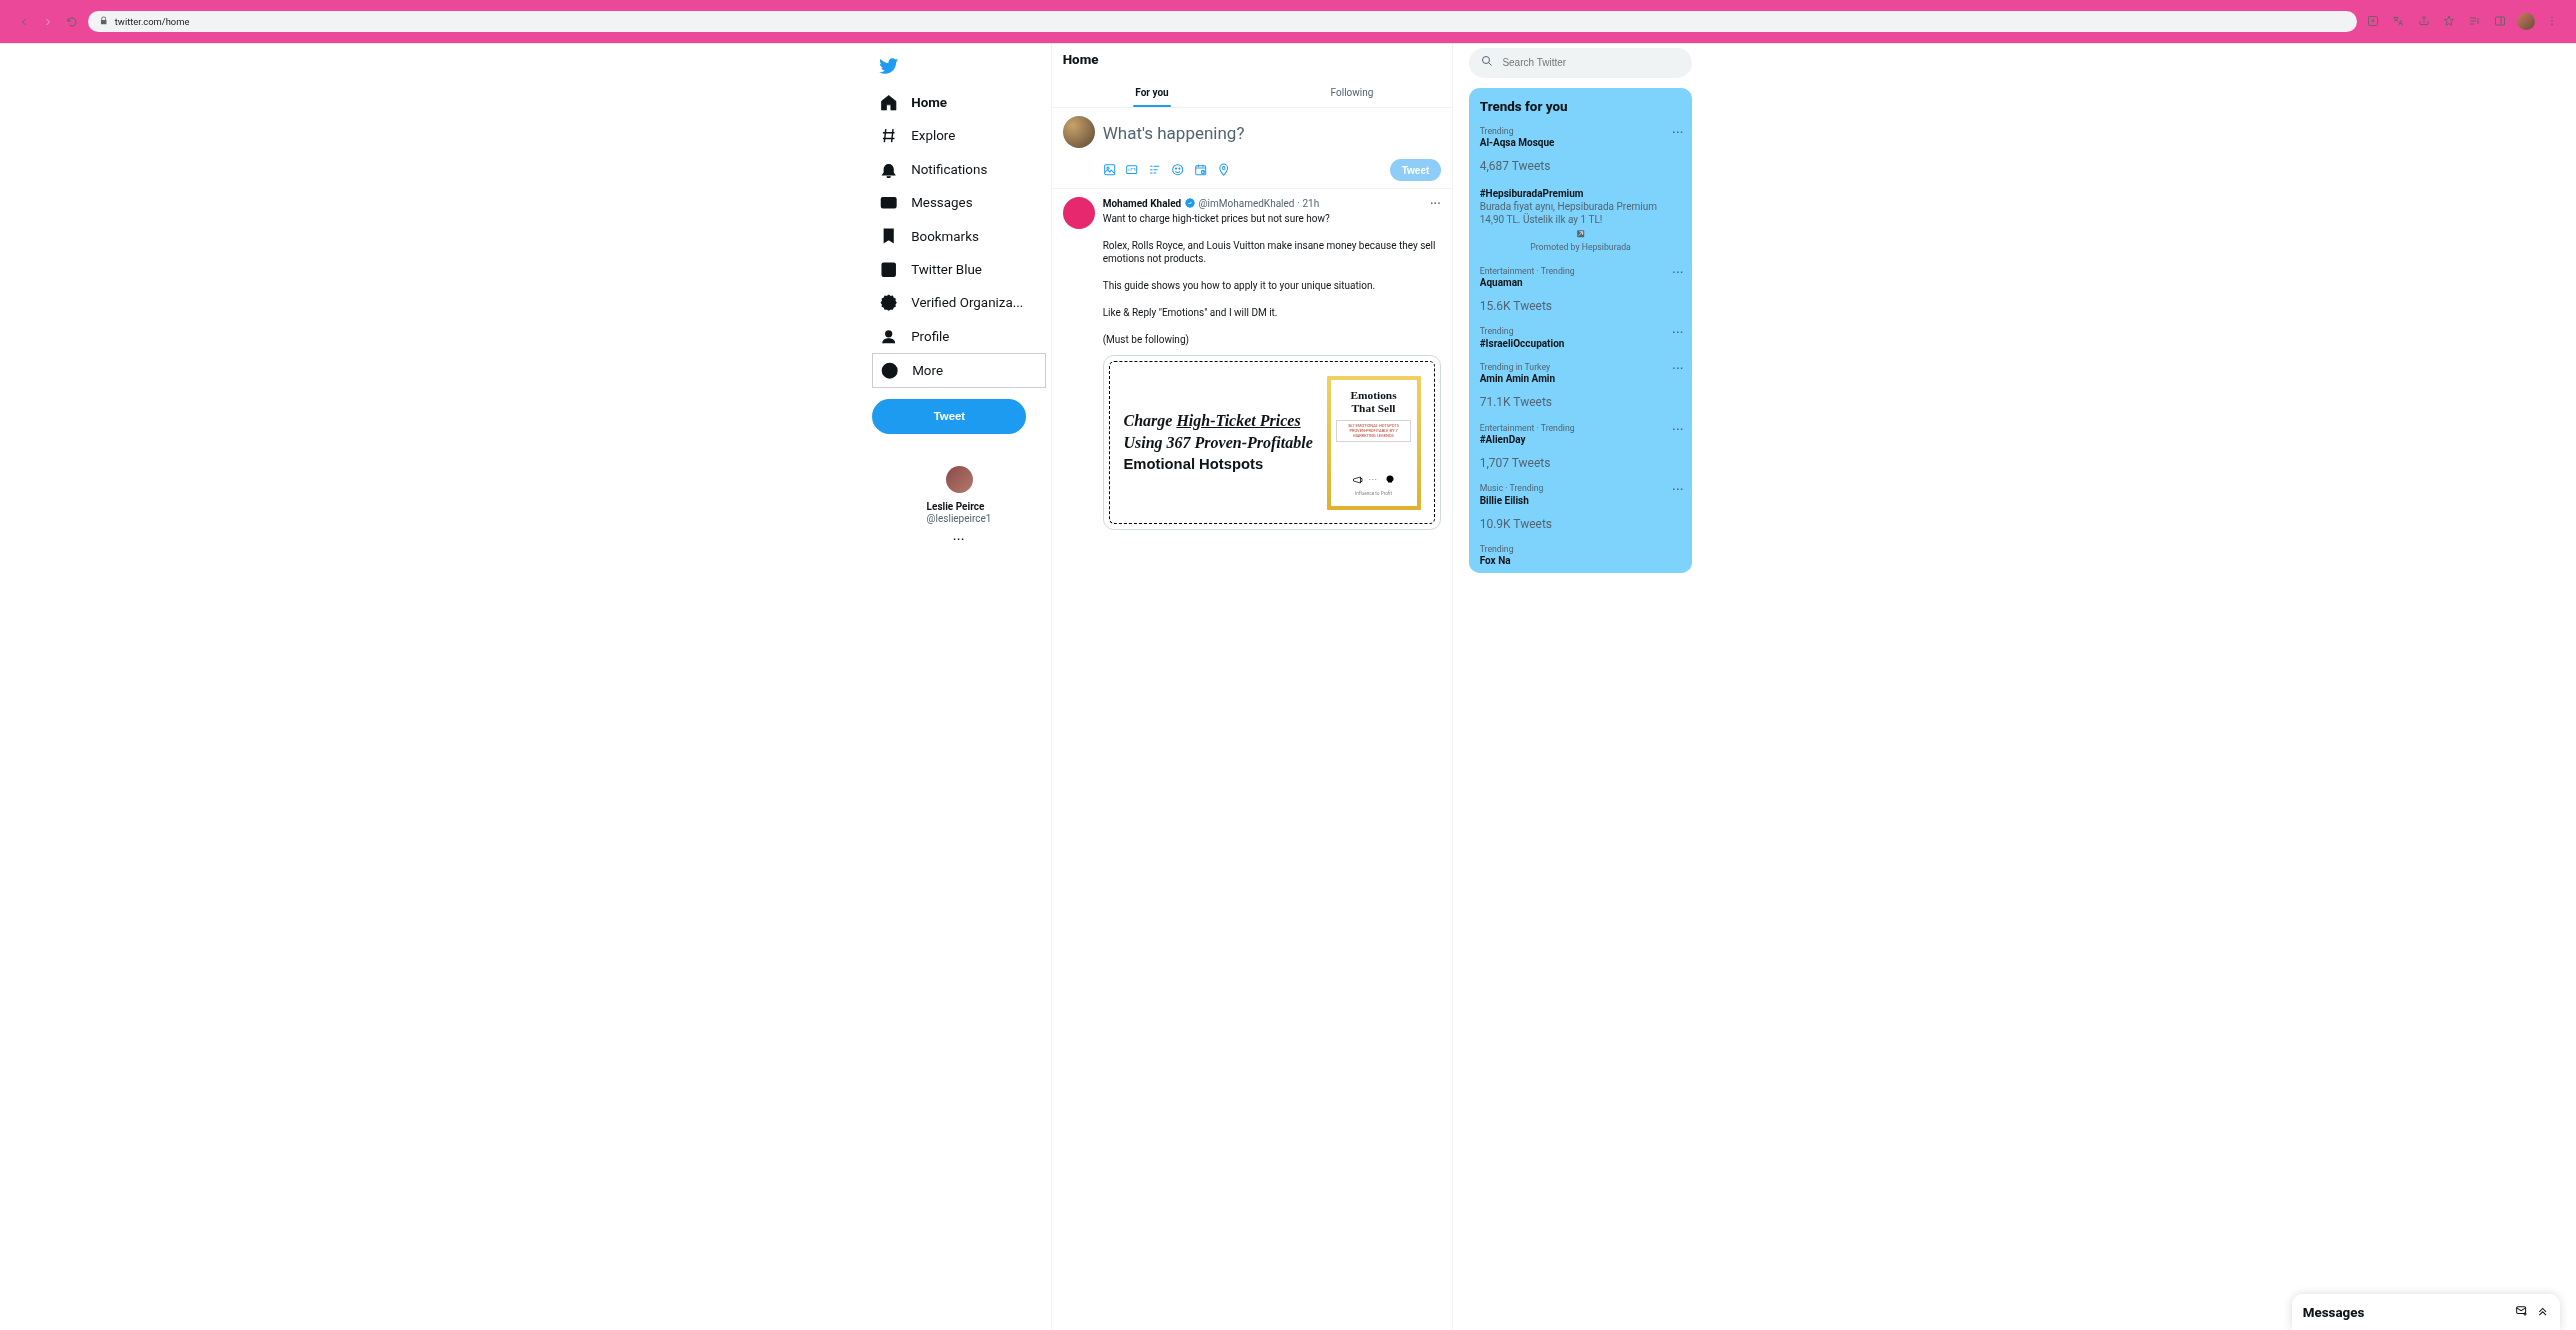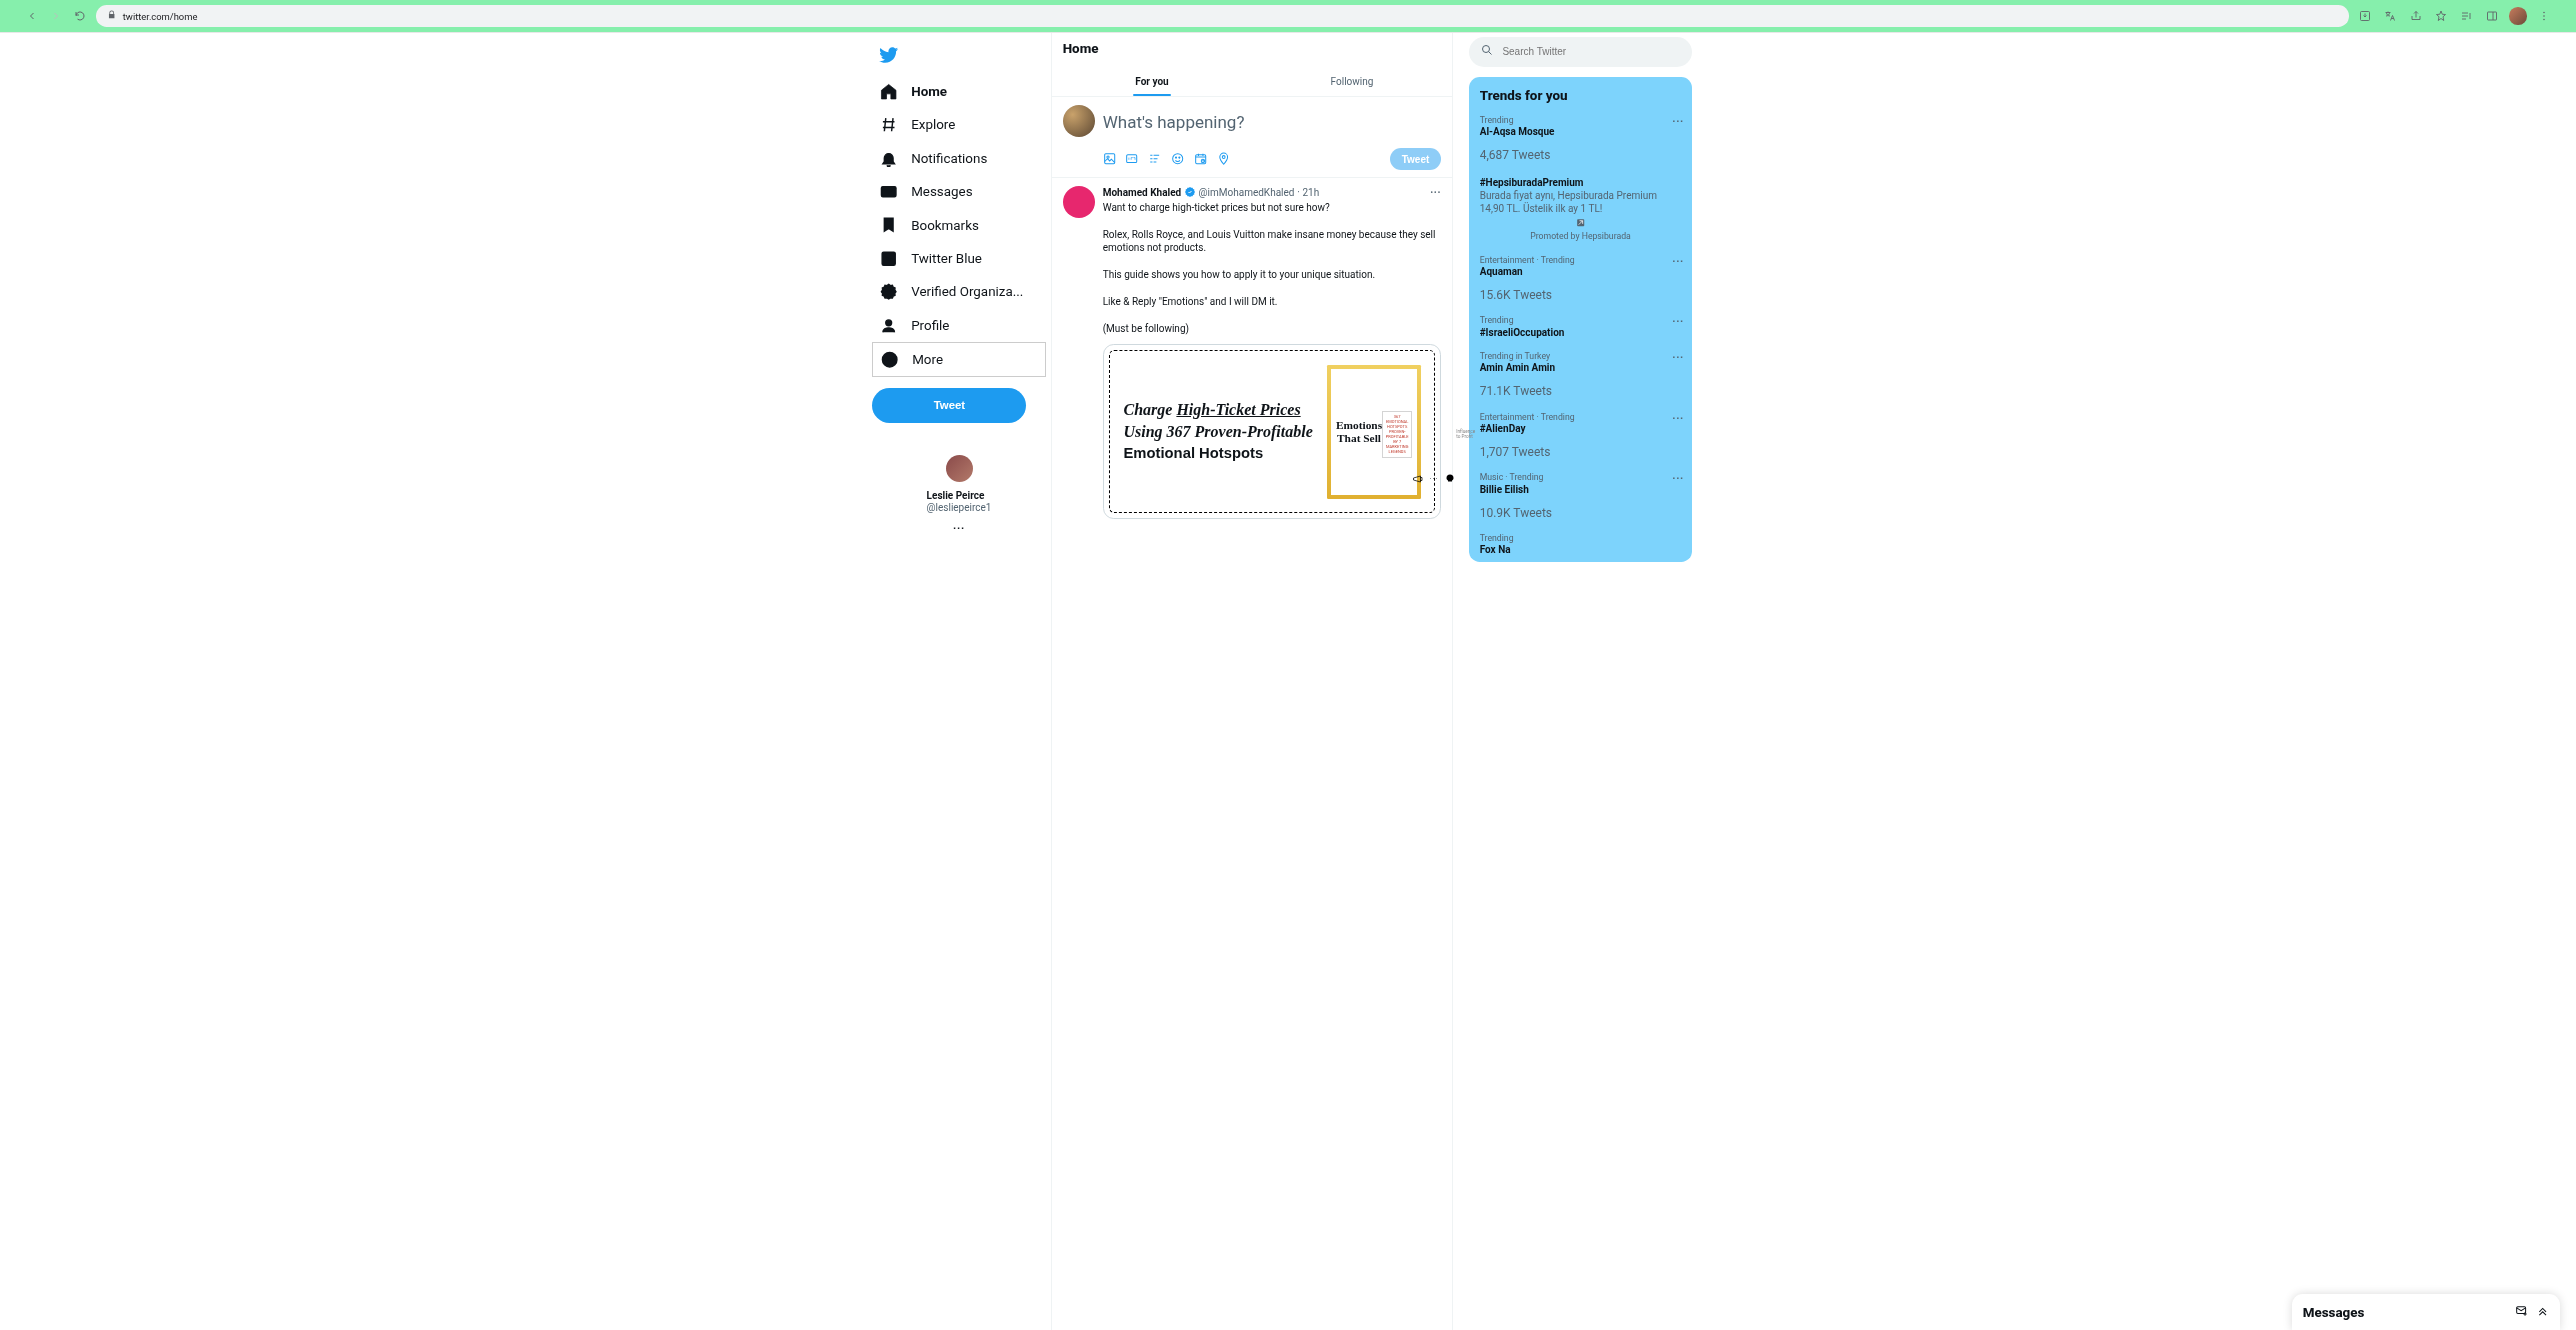--- a/index.html
+++ b/index.html
@@ -1,19 +1,19 @@
 <!DOCTYPE html>
 <html style="font-size:10.7px"><head>
 <meta charset="utf-8">
 <style>
   * { box-sizing: border-box; margin: 0; padding: 0; }
   body { font-family: -apple-system, BlinkMacSystemFont, "Segoe UI", Roboto, Helvetica, Arial, sans-serif; color: #0f1419; background: #fff; }
 
   
-  .browser-chrome { height: 33px; display: flex; align-items: center; padding: 0 24px; gap: 8px; border-bottom: 0.7px solid #e8e8e8; background: #86efac; }
+  .browser-chrome { height: 44px; display: flex; align-items: center; padding: 0 16px; gap: 8px; border-bottom: 0.7px solid #e8e8e8; background: #ec4899; }
   .chrome-btn { width: 16px; height: 16px; display: flex; align-items: center; justify-content: center; cursor: pointer; color: #5f6368; border-radius: 50%; }
   .url-bar { flex: 1; height: 21.5px; background: #f1f3f4; border-radius: 10.7px; display: flex; align-items: center; padding: 0 10.7px; gap: 6.7px; color: #202124; font-size: 9.4px; }
   .url-bar .lock { font-size: 8px; color: #5f6368; }
   .chrome-right { display: flex; align-items: center; gap: 9.4px; }
   .chrome-avatar { width: 17.4px; height: 17.4px; border-radius: 50%; background: linear-gradient(135deg,#c97c5d,#6b4a3a); }
 
   
   .app { display: flex; justify-content: center; }
   .layout { display: grid; grid-template-columns: 184px 402px 255px; width: 842px; }
 
@@ -63,21 +63,21 @@
   .tweet-head .verified svg { width: 12px; height: 12px; fill: #1d9bf0; }
   .tweet-head .meta { color: #536471; }
   .tweet-head .more { margin-left: auto; color: #536471; cursor: pointer; }
   .tweet-text { font-size: 10px; line-height: 1.35; margin-top: 1.3px; white-space: pre-wrap; }
   .tweet-image { margin-top: 8px; border: 0.7px solid #cfd9de; border-radius: 10.7px; padding: 5.4px; }
   .tweet-image-inner { border: 1.3px dashed #000; border-radius: 5.4px; padding: 13.4px; display: flex; align-items: center; gap: 10.7px; background: #fff; }
   .tweet-image-text { flex: 1; font-family: Georgia, serif; font-weight: 700; font-style: italic; font-size: 16px; line-height: 1.35; }
   .tweet-image-text .underline { text-decoration: underline; }
   .tweet-image-text .nonitalic { font-style: normal; font-family: -apple-system, sans-serif; font-weight: 700; font-size: 14.8px; margin-top: 41px; }
   .book { width: 94px; height: 134px; background: linear-gradient(#f0d060,#e0b030); border-radius: 1.3px; padding: 4px; position: relative; }
-  .book-inner { width: 100%; height: 100%; background: #fff; display: flex; flex-direction: row; align-items: center; padding: 9.4px 5.4px; }
+  .book-inner { width: 100%; height: 100%; background: #fff; display: flex; flex-direction: column; align-items: center; padding: 9.4px 5.4px; }
   .book-title1 { font-family: Georgia, serif; font-weight: 700; font-size: 11.4px; text-align: center; line-height: 1.1; }
   .book-sub { font-size: 4px; color: #c0392b; text-align: center; margin-top: 5.4px; border: 0.7px solid #d4d4d4; padding: 2.7px; }
   .book-icons { margin-top: auto; display: flex; gap: 5.4px; align-items: center; }
   .book-bottom { font-size: 4.7px; color: #888; margin-top: 5.4px; }
   .arrow { position: absolute; bottom: -6.7px; left: -80px; }
   .arrow svg { stroke: #d93025; stroke-width: 3; fill: none; }
 
   
   .right { padding: 4px 16px 0 16px; display: flex; flex-direction: column; gap: 10.7px; }
   .search { height: 29.5px; background: #eff3f4; border-radius: 6708px; display: flex; align-items: center; padding: 0 12px; gap: 9.4px; }

